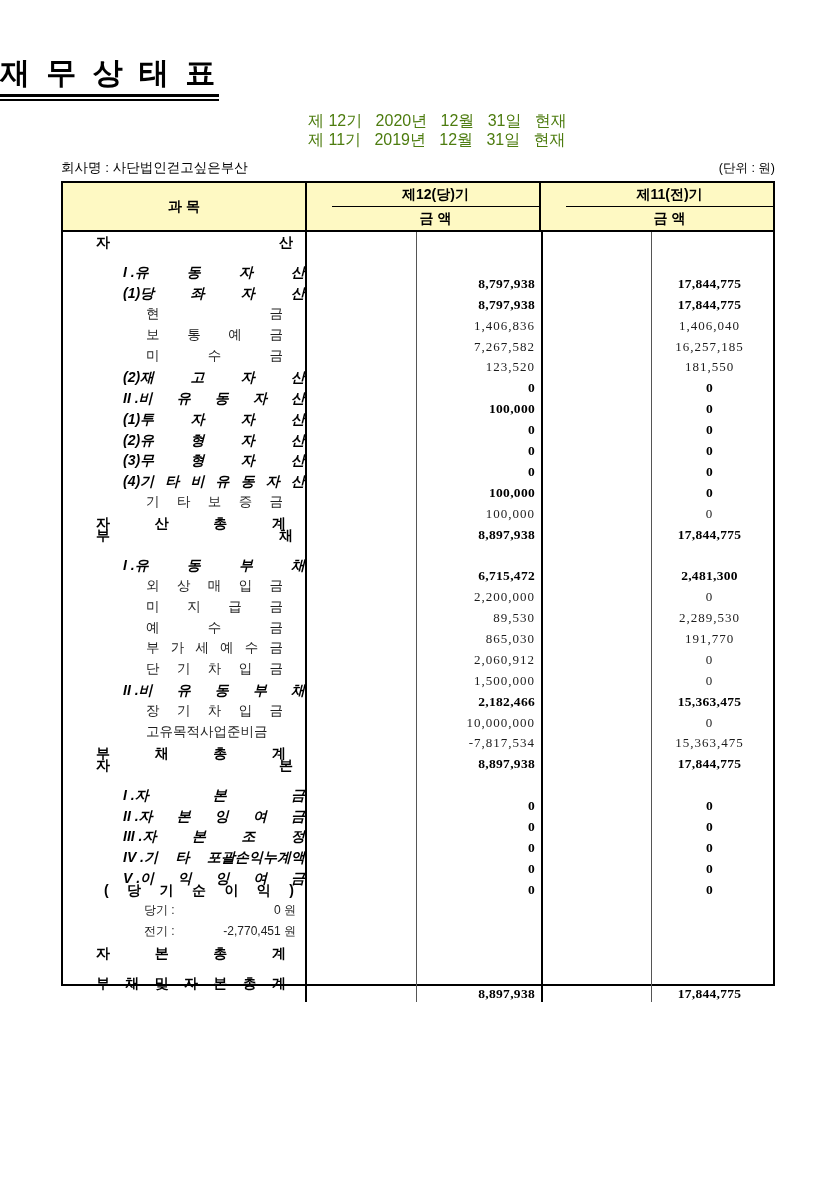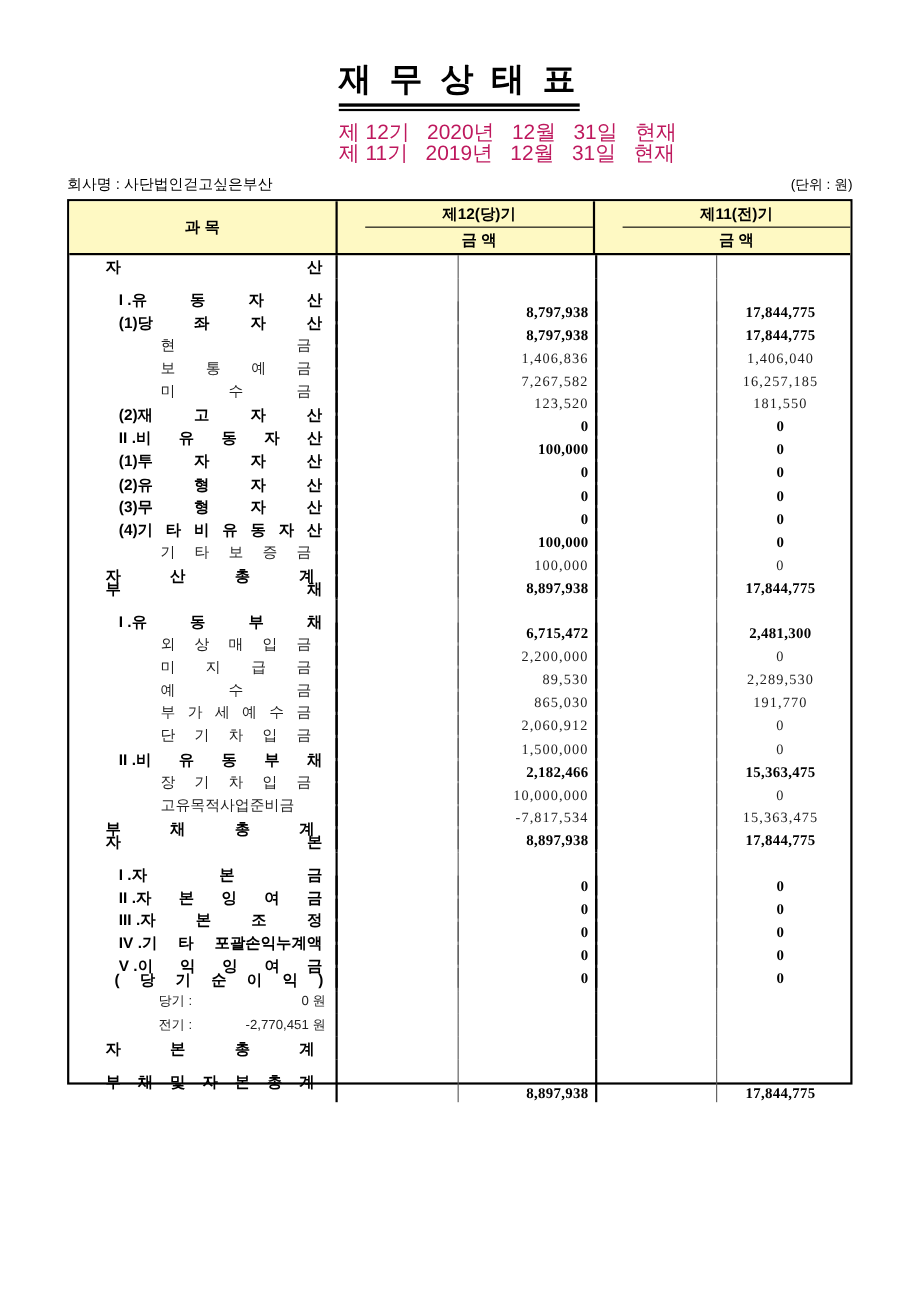--- a/index.html
+++ b/index.html
@@ -5,32 +5,32 @@
   html,body { margin:0; padding:0; background:#fff; }
   .page {
     position:relative;
     width:835px; height:1182px;
     background:#ffffff;
     font-family:"Liberation Sans", sans-serif;
     color:#000;
     overflow:hidden;
   }
   
-  .title-wrap { text-align:center; padding-top:56px; }
+  .title-wrap { padding-top:56px; }
   .title-block { display:inline-block; }
   .doc-title {
     font-size:30px; font-weight:700; letter-spacing:4px;
     white-space:pre; color:#000; line-height:34px;
   }
   .rule-a { height:3px; background:#000; margin-top:4px; }
   .rule-b { height:2px; background:#000; margin-top:2px; }
   
   .periods { margin:10px 0 0 308px; }
   .period-line {
-    font-size:19px; color:#be185d; white-space:pre; line-height:19px;
+    font-size:16px; color:#4d7c0f; white-space:pre; line-height:19px;
   }
   
   .meta {
     margin:10px 0 4px 61px; width:714px;
     display:flex; justify-content:space-between; align-items:flex-end;
   }
   .company { font-size:13.5px; white-space:pre; }
   .unit { font-size:12.5px; white-space:pre; }
   
   .fin-table {
@@ -66,21 +66,21 @@
   .c-pri-a  { border-right:1px solid #555; }
   .c-pri-b  { justify-content:center; }
   
   .nm {
     display:flex; justify-content:space-between; align-items:center;
     box-sizing:content-box; white-space:pre;
     font-weight:700; font-size:14px; line-height:20px;
   }
   .lv-section { padding-left:33px; width:197px; }
   .lv-total   { padding-left:33px; width:190px; }
-  .lv-l1      { padding-left:45px; width:185px; }
+  .lv-l1      { padding-left:60px; width:185px;font-style:italic; }
   .lv-paren   { padding-left:41px; width:190px; }
   .lv-detail  { padding-left:83px; width:137px; font-weight:400; font-size:13.5px; color:#1f1f1f; }
   
   .note {
     display:flex; justify-content:space-between; align-items:center;
     padding-left:81px; width:152px; box-sizing:content-box;
     font-size:12px; color:#222; white-space:pre;
   }
   
   .num {

